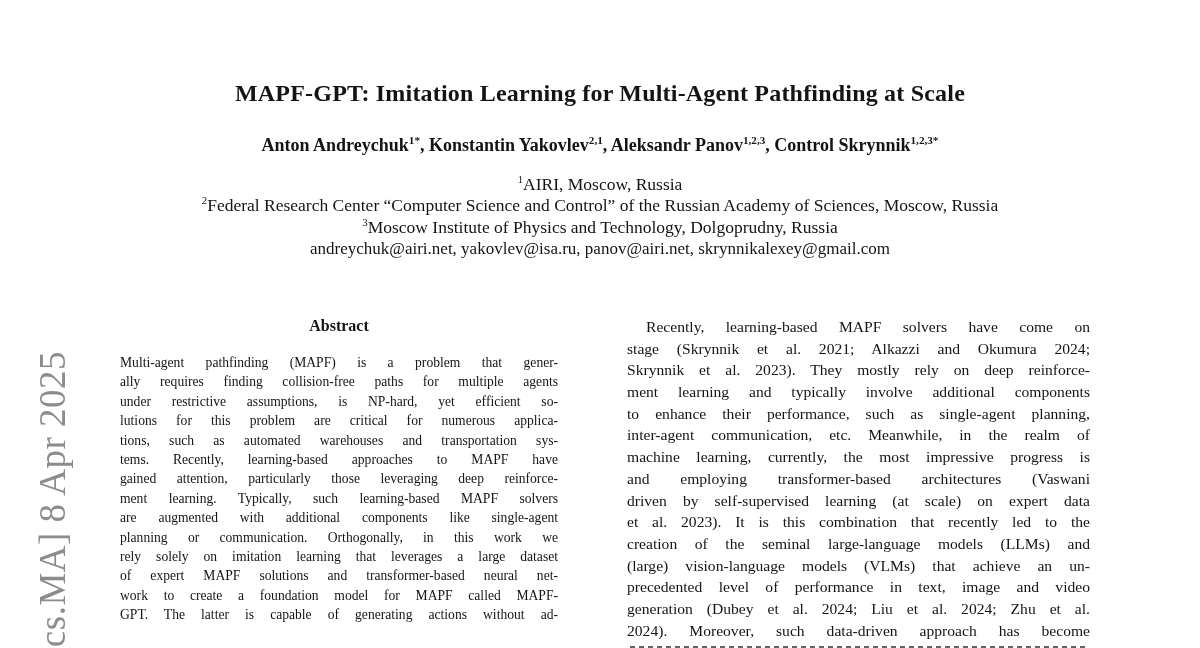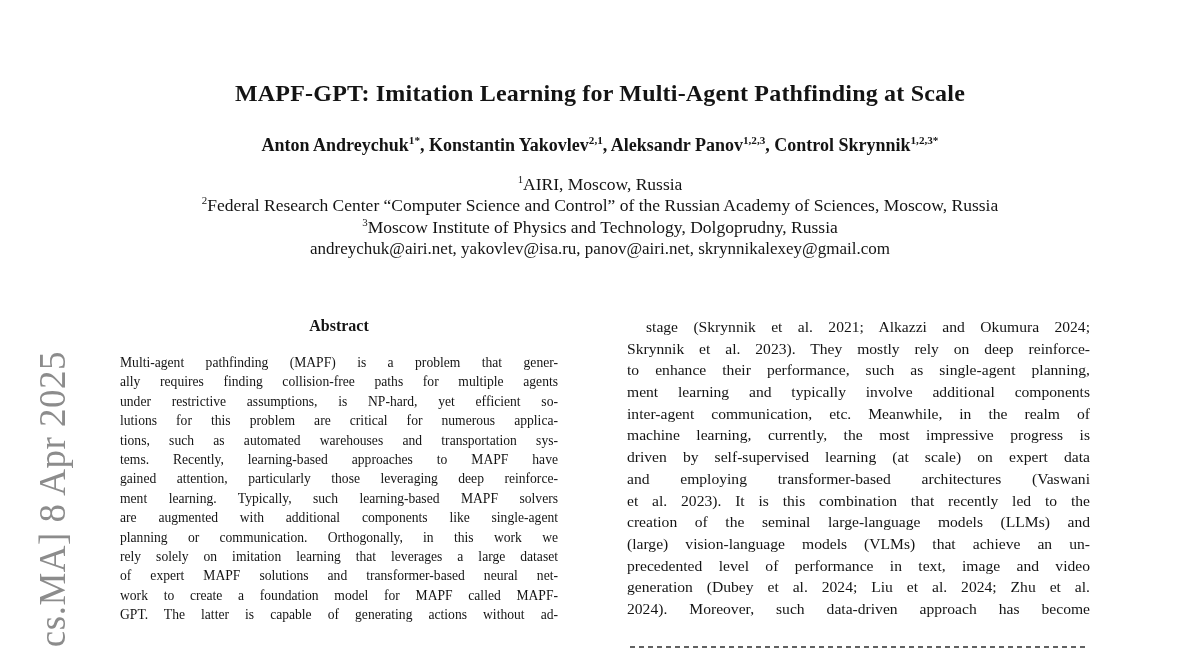--- a/index.html
+++ b/index.html
@@ -130,28 +130,29 @@
     <div class="jline">ment learning. Typically, such learning-based MAPF solvers</div>
     <div class="jline">are augmented with additional components like single-agent</div>
     <div class="jline">planning or communication. Orthogonally, in this work we</div>
     <div class="jline">rely solely on imitation learning that leverages a large dataset</div>
     <div class="jline">of expert MAPF solutions and transformer-based neural net-</div>
     <div class="jline">work to create a foundation model for MAPF called MAPF-</div>
     <div class="jline">GPT. The latter is capable of generating actions without ad-</div>
   </div>
 
 <div class="right-column">
+    <div class="jline">Recently, learning-based MAPF solvers have come on</div>
     <div class="jline">stage (Skrynnik et al. 2021; Alkazzi and Okumura 2024;</div>
     <div class="jline">Skrynnik et al. 2023). They mostly rely on deep reinforce-</div>
+    <div class="jline">ment learning and typically involve additional components</div>
     <div class="jline">to enhance their performance, such as single-agent planning,</div>
-    <div class="jline">ment learning and typically involve additional components</div>
     <div class="jline">inter-agent communication, etc. Meanwhile, in the realm of</div>
     <div class="jline">machine learning, currently, the most impressive progress is</div>
+    <div class="jline">and employing transformer-based architectures (Vaswani</div>
     <div class="jline">driven by self-supervised learning (at scale) on expert data</div>
-    <div class="jline">and employing transformer-based architectures (Vaswani</div>
     <div class="jline">et al. 2023). It is this combination that recently led to the</div>
     <div class="jline">creation of the seminal large-language models (LLMs) and</div>
     <div class="jline">(large) vision-language models (VLMs) that achieve an un-</div>
     <div class="jline">precedented level of performance in text, image and video</div>
     <div class="jline">generation (Dubey et al. 2024; Liu et al. 2024; Zhu et al.</div>
     <div class="jline">2024). Moreover, such data-driven approach has become</div>
   </div>
 
 <div class="clipped-line-hint"></div>
 

